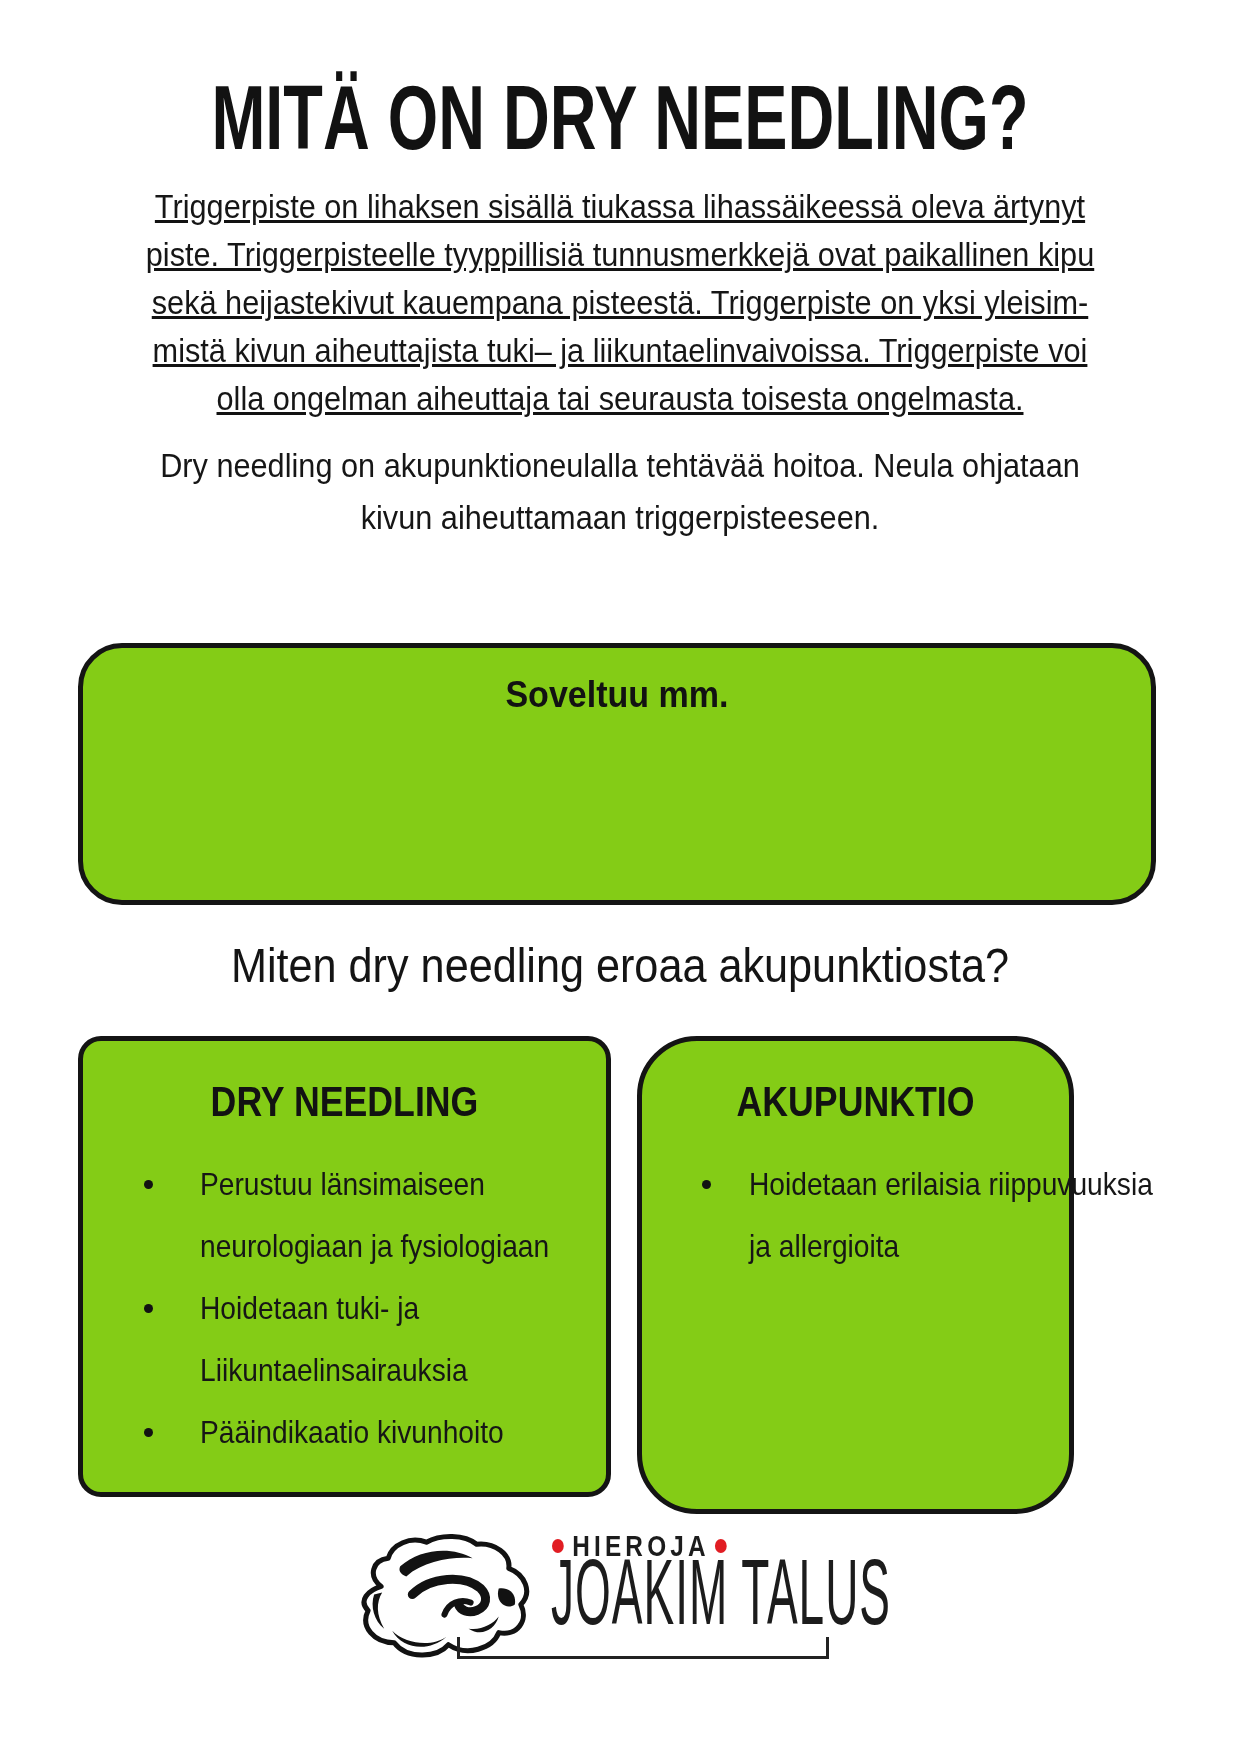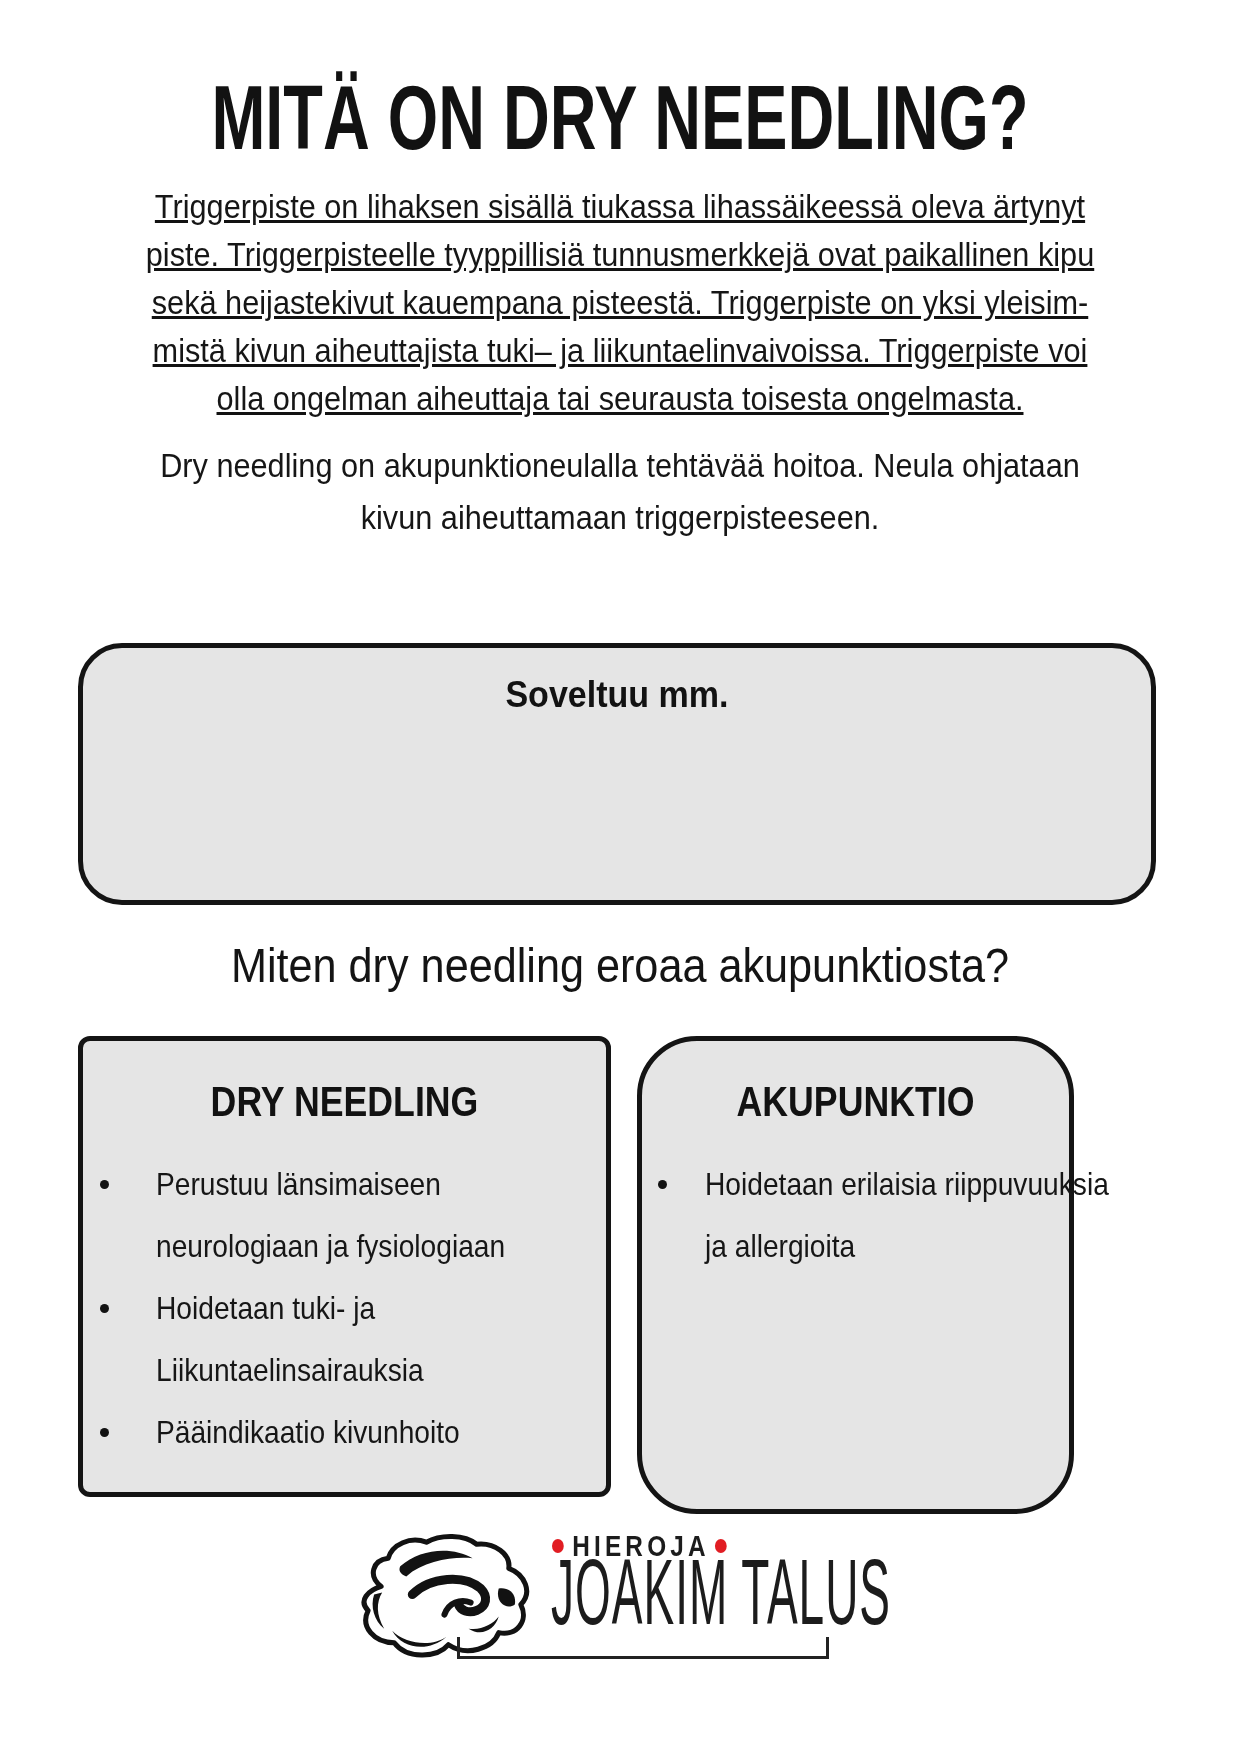--- a/index.html
+++ b/index.html
@@ -20,42 +20,42 @@
   .para{position:absolute;left:0;width:100%;}
   .p1{top:183px;text-decoration:underline;}
   .p2{top:440px;}
   .pline{
     text-align:center;font-size:33px;line-height:48px;white-space:nowrap;
     transform:scaleX(.93);font-weight:400;color:#161616;
   }
   .p2 .pline{line-height:52px;}
 
   
-  .rbox{position:absolute;border:5px solid #141414;background:#e5e5e5;box-sizing:border-box;}
+  .rbox{position:absolute;border:5px solid #141414;background:#84cc16;box-sizing:border-box;}
   .suitability{left:78px;top:643px;width:1078px;height:262px;border-radius:44px;padding-top:24px;}
   .suit-heading{
     text-align:center;font-size:37px;font-weight:700;transform:scaleX(.92);
     white-space:nowrap;line-height:46px;
   }
   .suit-lines .pline{font-size:36px;line-height:74px;}
 
   
   .h2{
     position:absolute;top:936px;left:0;width:100%;text-align:center;
     font-size:48px;line-height:60px;font-weight:400;transform:scaleX(.9);white-space:nowrap;
     color:#141414;
   }
-  .cmp-left{left:78px;top:1036px;width:533px;height:461px;border-radius:12px;padding-top:36px;}
+  .cmp-left{left:78px;top:1036px;width:533px;height:461px;border-radius:23px;padding-top:36px;}
   .cmp-right{left:637px;top:1036px;width:437px;height:478px;border-radius:60px;padding-top:36px;}
   .cmp-title{
     text-align:center;font-size:42px;line-height:50px;font-weight:700;
     transform:scaleX(.85);white-space:nowrap;margin-bottom:26px;
   }
   .bullets{display:block;}
-  .bullet-item{display:flex;align-items:flex-start;}
+  .bullet-item{display:flex;align-items:flex-start;margin-left:44px;}
   .bdot{
     flex:none;width:9px;height:9px;border-radius:50%;background:#121212;
     margin-top:27px;
   }
   .cmp-left .bdot{margin-left:17px;}
   .cmp-right .bdot{margin-left:16px;}
   .blines{transform:scaleX(.88);transform-origin:0 0;}
   .cmp-left .blines{margin-left:47px;}
   .cmp-right .blines{margin-left:38px;}
   .bline{font-size:32px;line-height:62px;white-space:nowrap;color:#161616;}

